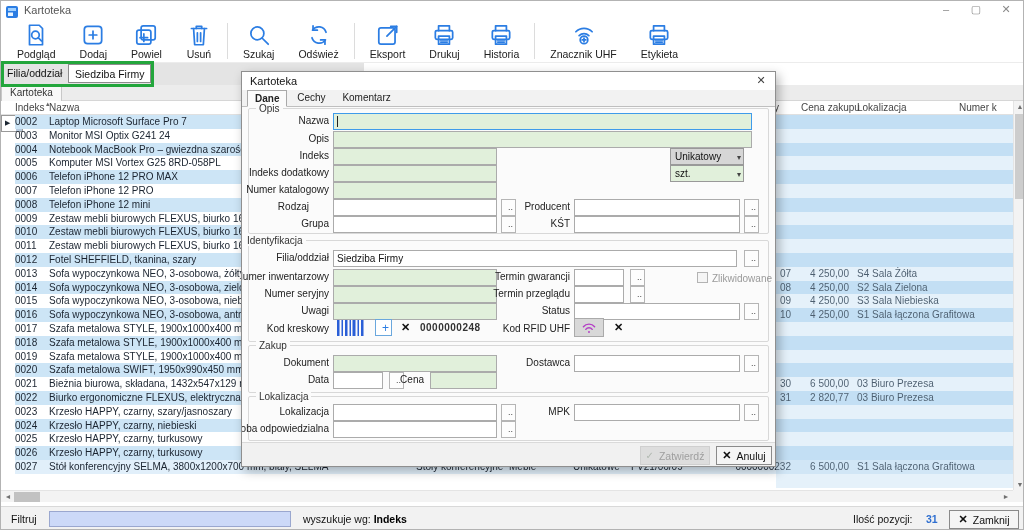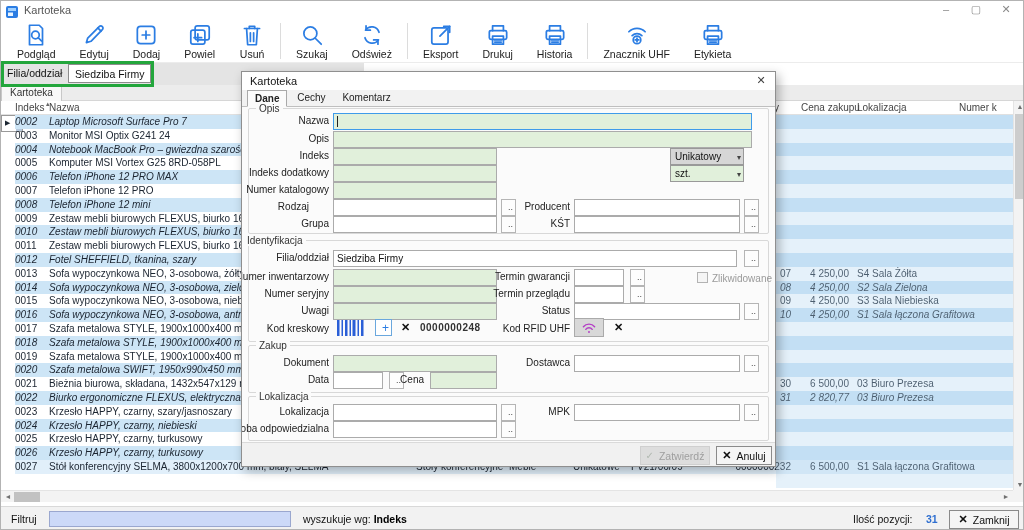--- a/index.html
+++ b/index.html
@@ -34,21 +34,21 @@
   
   .grid{position:absolute;left:0;top:100px;width:1024px;height:405px;background:#fff;}
   .grid-header{position:absolute;left:0;top:0;width:1012px;height:14px;background:#fff;border-bottom:1px solid #e0e0e0;}
   .hc{position:absolute;top:0;font-size:10px;color:#454545;line-height:14px;white-space:nowrap;}
   .h-indeks{left:14px;} .h-nazwa{left:48px;}
   .h-num{left:652px;width:126px;text-align:right;}
   .h-cena{left:800px;} .h-lok{left:856px;} .h-numk{left:958px;}
   .h-sort{position:absolute;left:45px;top:-1px;font-size:7px;color:#666;}
   .grid-rows{position:absolute;left:0;top:14px;width:1012px;}
   .trow{position:relative;height:13.8px;background-repeat:no-repeat;background-position:14px 0;background-size:calc(100% - 14px) 100%;cursor:default;}
-  .trow.alt{background-image:linear-gradient(var(--row-alt),var(--row-alt));font-style:italic;}
+  .trow.alt{background-image:linear-gradient(var(--row-alt),var(--row-alt));}
   .trow.sel{background-image:linear-gradient(var(--row-selected),var(--row-selected));}
   .trow.lastrow{background-image:linear-gradient(#e1effa,#e1effa);}
   .rowmark{position:absolute;left:3px;top:0;font-size:7px;line-height:13.8px;color:#1d2733;}
   .tc{position:absolute;top:0;font-size:10px;line-height:13.8px;white-space:nowrap;color:#1b2430;}
   .c-indeks{left:14px;width:32px;}
   .c-nazwa{left:48px;width:374px;overflow:hidden;}
   .c-rodzaj{left:415px;} .c-grupa{left:508px;} .c-typ{left:572px;} .c-dok{left:630px;}
   .c-num{left:700px;width:90px;text-align:right;}
   .c-cena{left:786px;width:62px;text-align:right;}
   .c-lok{left:856px;width:154px;overflow:hidden;}
@@ -132,29 +132,20 @@
             <path d="M6 3h9l3 3v15H6z"></path>
             <circle cx="11.5" cy="12" r="3.5"></circle>
             <path d="M14 14.5L17 17.5"></path>
           </svg>
         </span>
         <span class="tb-lb">Podgląd</span>
       </div>
       <div class="tb-item">
         <span class="tb-ic">
           <svg viewBox="0 0 24 24" fill="none" stroke="currentColor" stroke-width="1.6" stroke-linecap="round" stroke-linejoin="round">
-            <path d="M5 19l1.2-4.2L16.8 4.2a2 2 0 0 1 2.9 2.9L9.2 17.8 5 19z"></path>
-            <path d="M15.5 5.5l3 3"></path>
-          </svg>
-        </span>
-        <span class="tb-lb">Edytuj</span>
-      </div>
-      <div class="tb-item">
-        <span class="tb-ic">
-          <svg viewBox="0 0 24 24" fill="none" stroke="currentColor" stroke-width="1.6" stroke-linecap="round" stroke-linejoin="round">
             <rect x="4" y="4" width="16" height="16" rx="3"></rect>
             <path d="M12 8.5v7M8.5 12h7"></path>
           </svg>
         </span>
         <span class="tb-lb">Dodaj</span>
       </div>
       <div class="tb-item">
         <span class="tb-ic">
           <svg viewBox="0 0 24 24" fill="none" stroke="currentColor" stroke-width="1.6" stroke-linecap="round" stroke-linejoin="round">
             <rect x="7.5" y="3.5" width="13" height="13" rx="2"></rect>

